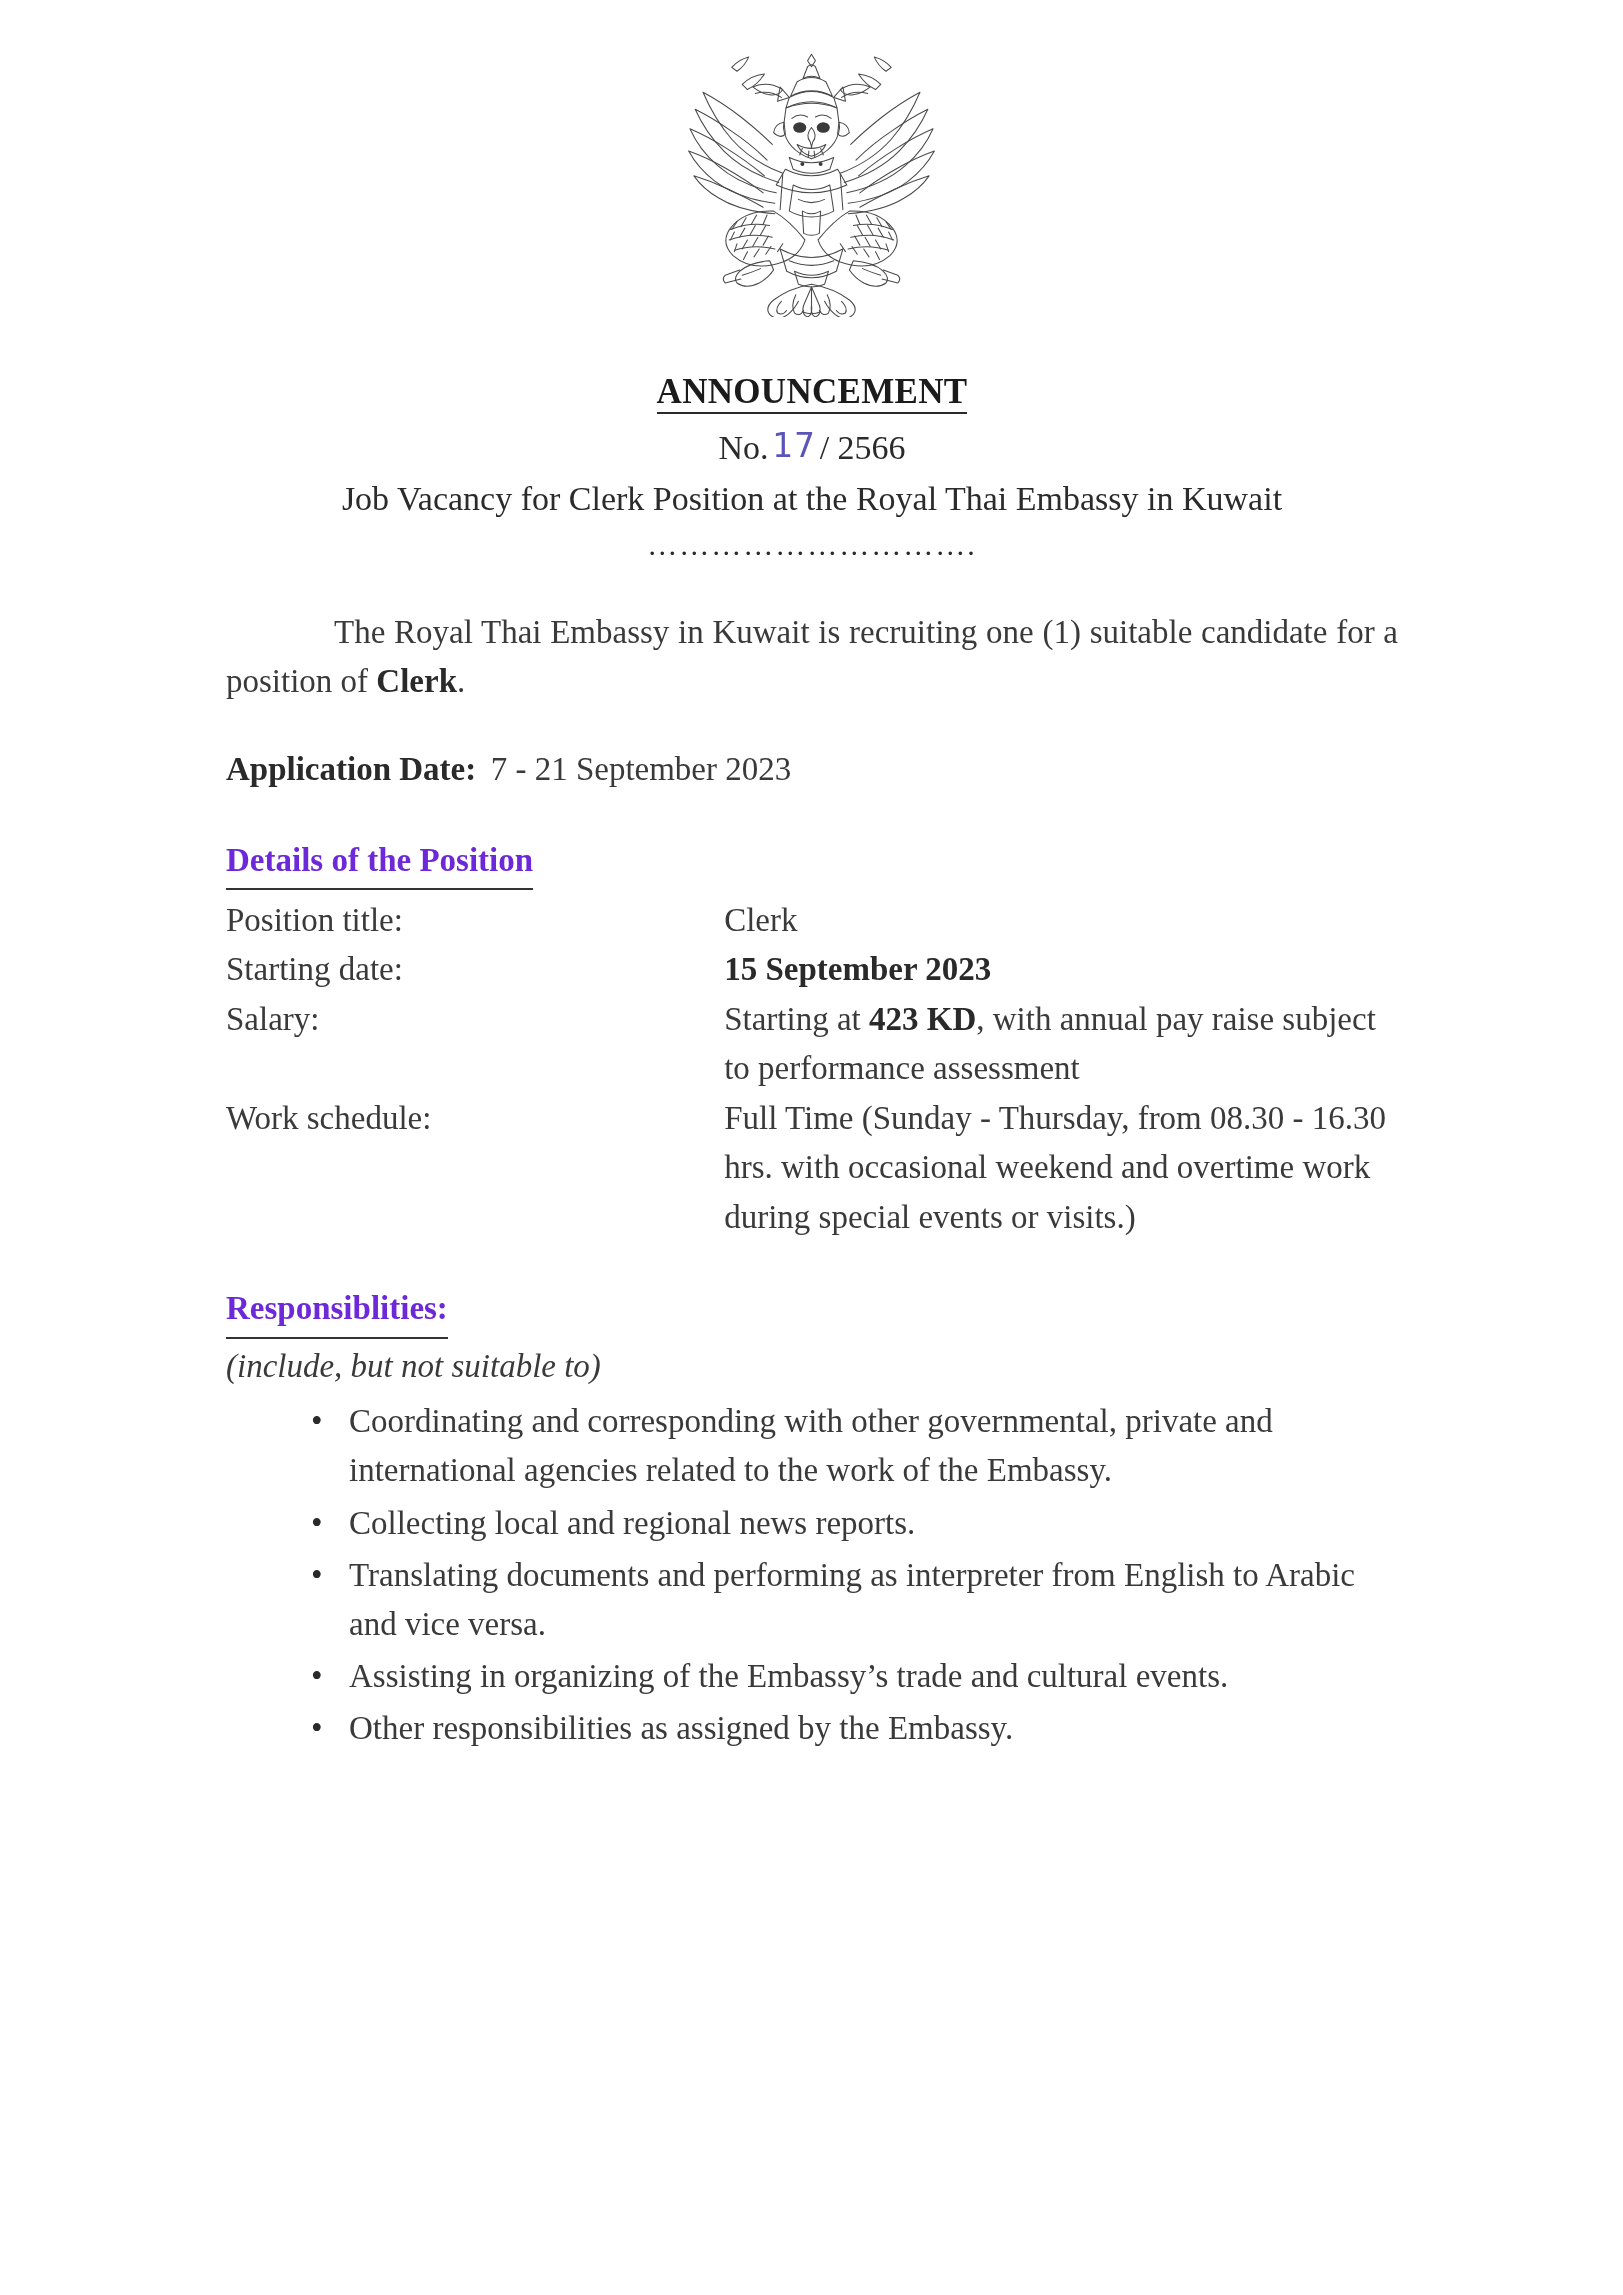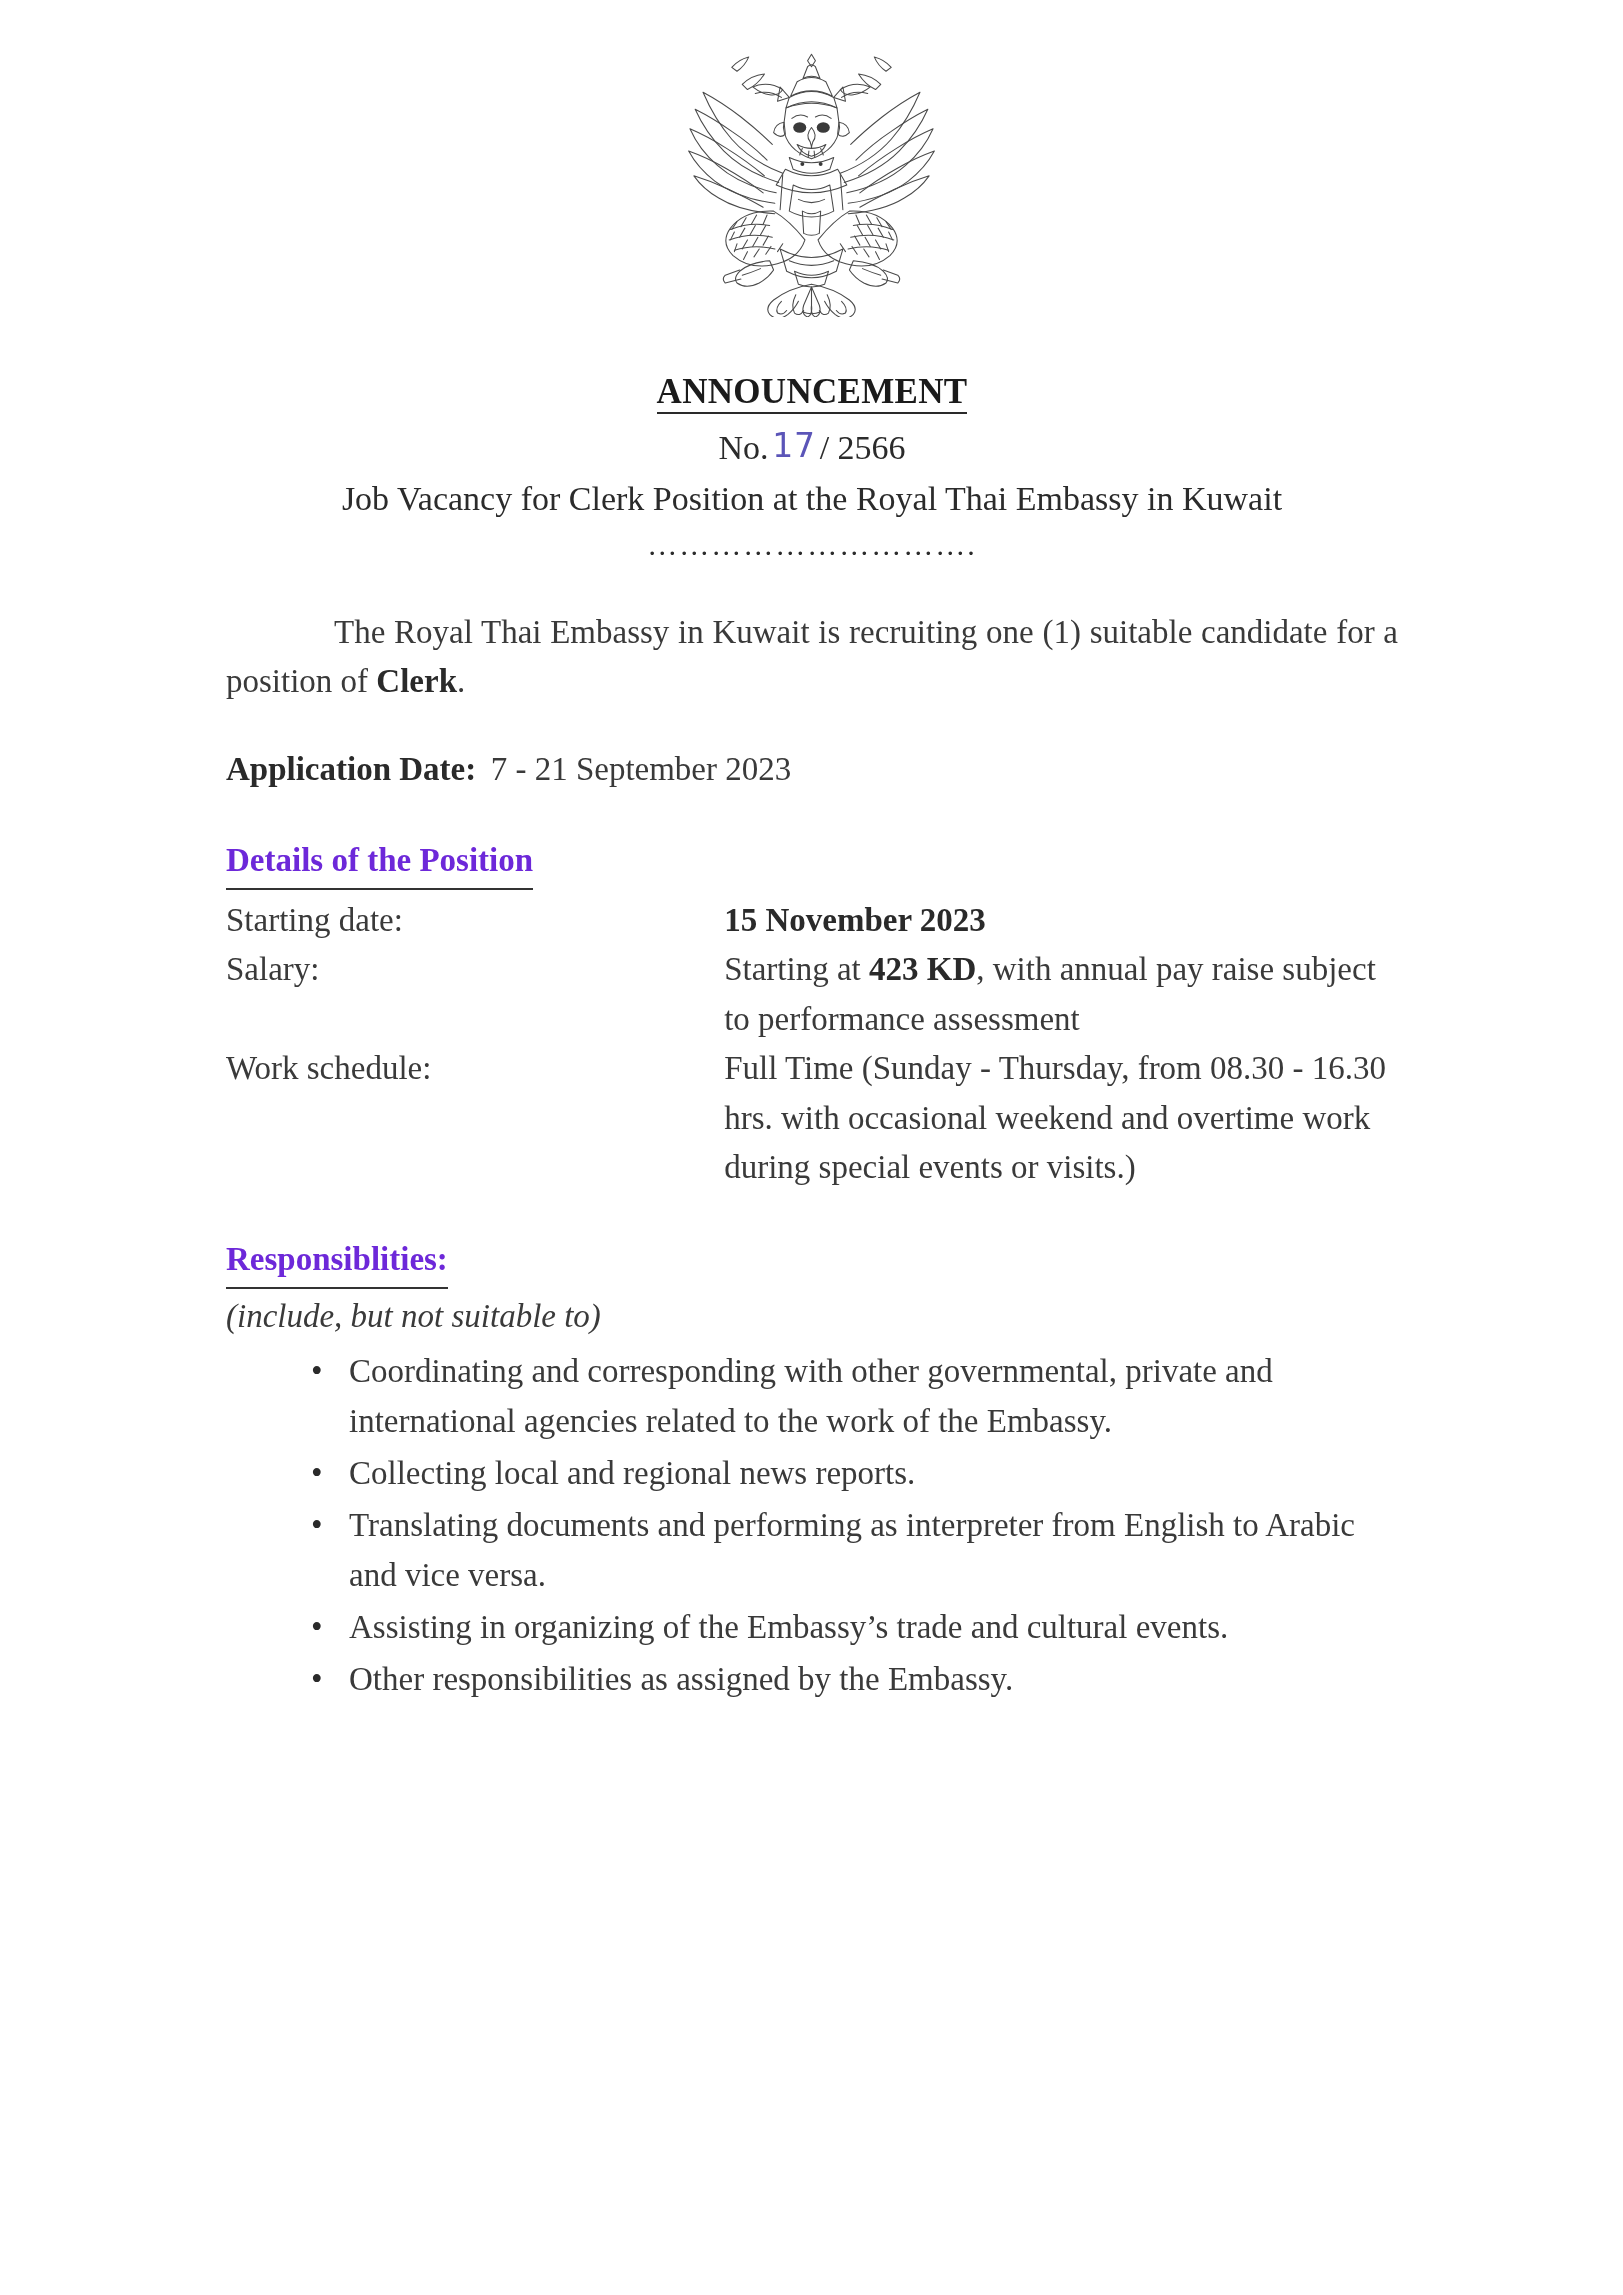--- a/index.html
+++ b/index.html
@@ -289,22 +289,26 @@
 
     <div class="appdate"><span class="lbl">Application Date:</span><span class="val">7 - 21 September 2023</span></div>
 
     <div class="sec-head-row">
       <span class="sec-head">Details of the Position</span>
     </div>
 
     <table class="details">
       <tbody>
         <tr>
+          <td class="k">Position title:</td>
+          <td class="v"><span>Clerk</span><span class="b"></span><span></span></td>
+        </tr>
+        <tr>
           <td class="k">Starting date:</td>
-          <td class="v"><span></span><span class="b">15 November 2023</span><span></span></td>
+          <td class="v"><span></span><span class="b">15 September 2023</span><span></span></td>
         </tr>
         <tr>
           <td class="k">Salary:</td>
           <td class="v"><span>Starting at </span><span class="b">423 KD</span><span>, with annual pay raise subject to performance assessment</span></td>
         </tr>
         <tr>
           <td class="k">Work schedule:</td>
           <td class="v"><span>Full Time (Sunday - Thursday, from 08.30 - 16.30 hrs. with occasional weekend and overtime work during special events or visits.)</span><span class="b"></span><span></span></td>
         </tr>
       </tbody>

